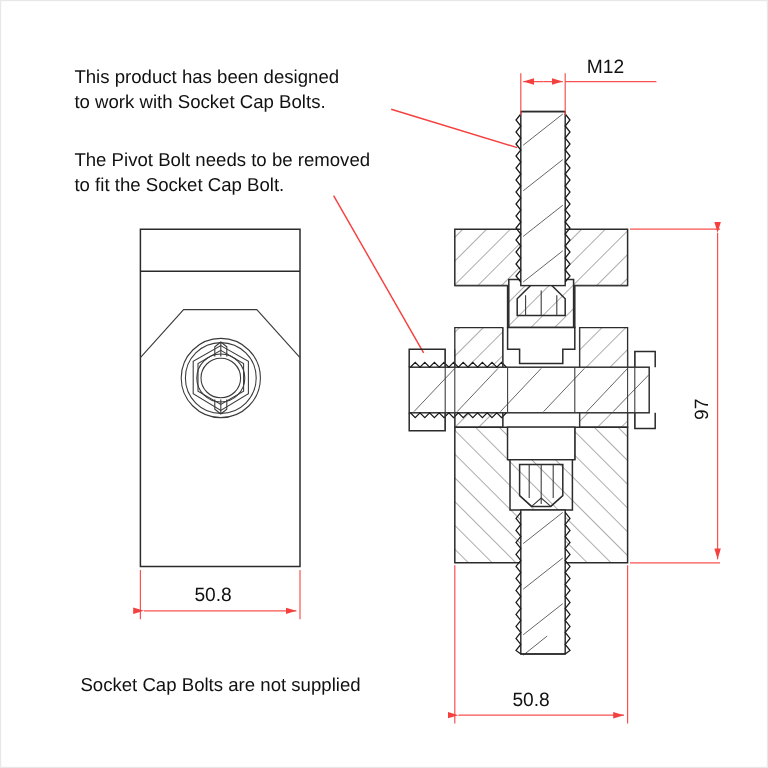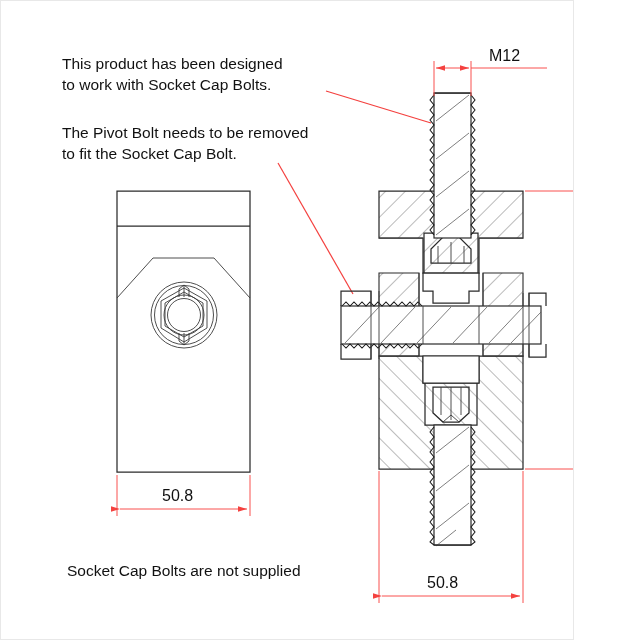--- a/index.html
+++ b/index.html
@@ -2,21 +2,21 @@
 <html><head>
 <meta charset="utf-8">
 <style>
   html, body {
     margin: 0;
     padding: 0;
     background: #ffffff;
   }
   #page {
     position: relative;
-    width: 574px;
+    width: 640px;
     height: 640px;
     background: #ffffff;
     border: 1px solid #e8e8e8;
     box-sizing: border-box;
     overflow: hidden;
     font-family: "Liberation Sans", sans-serif;
   }
   #drawing {
     position: absolute;
     left: 0;

